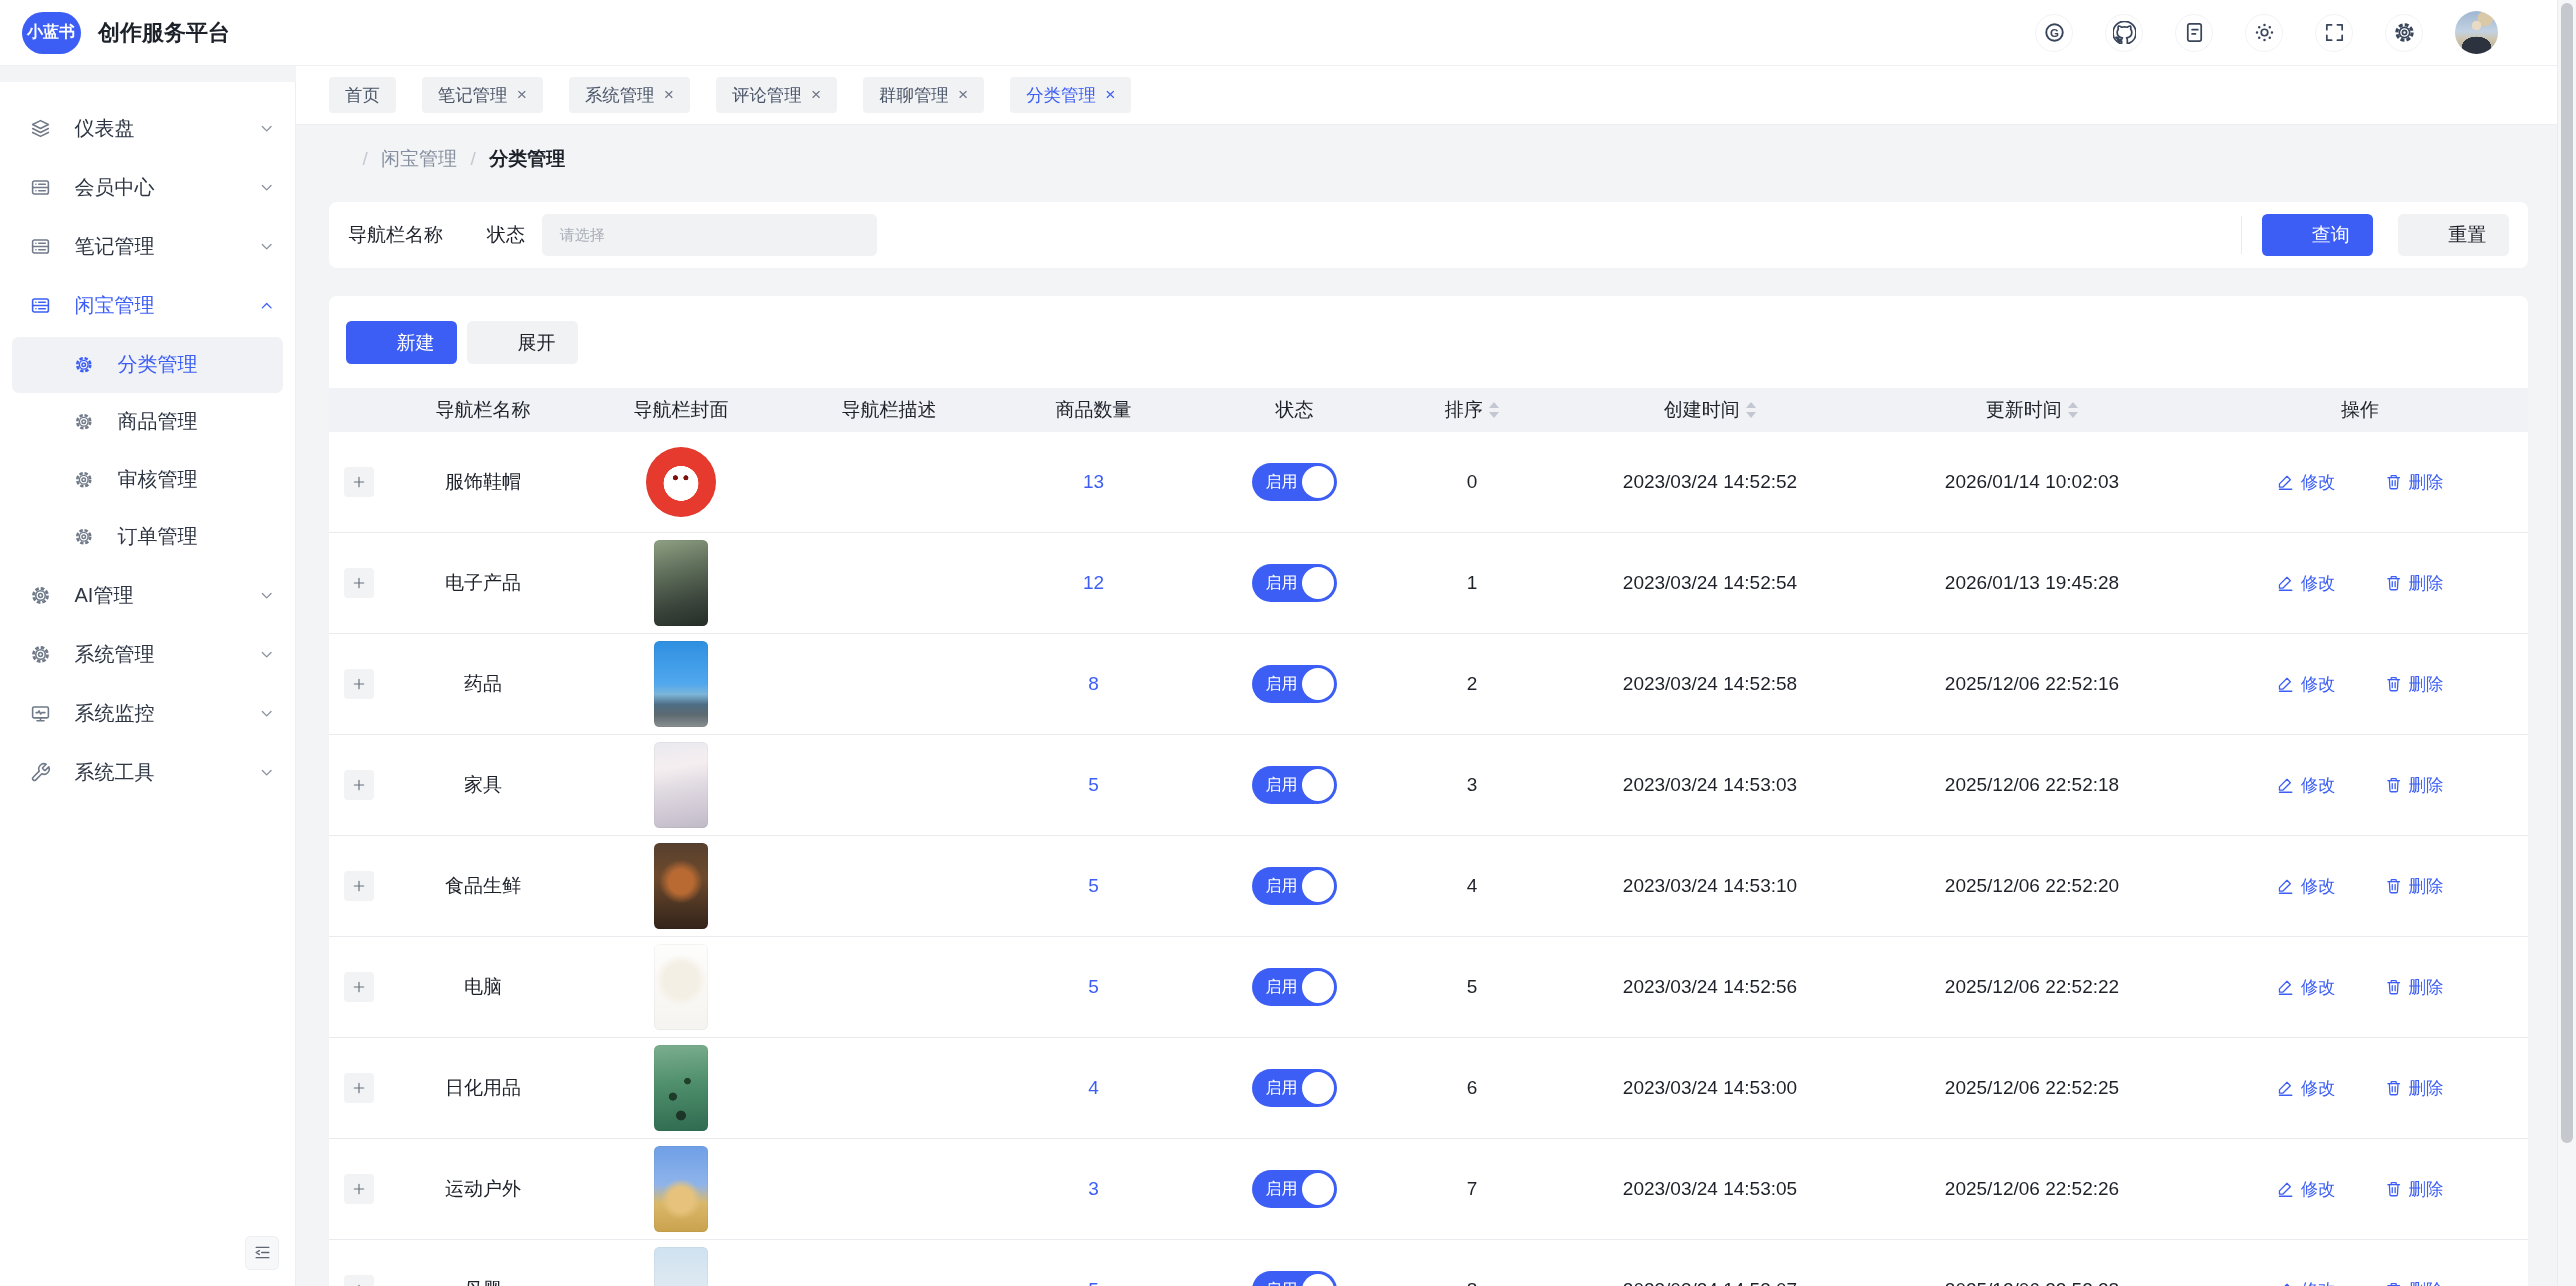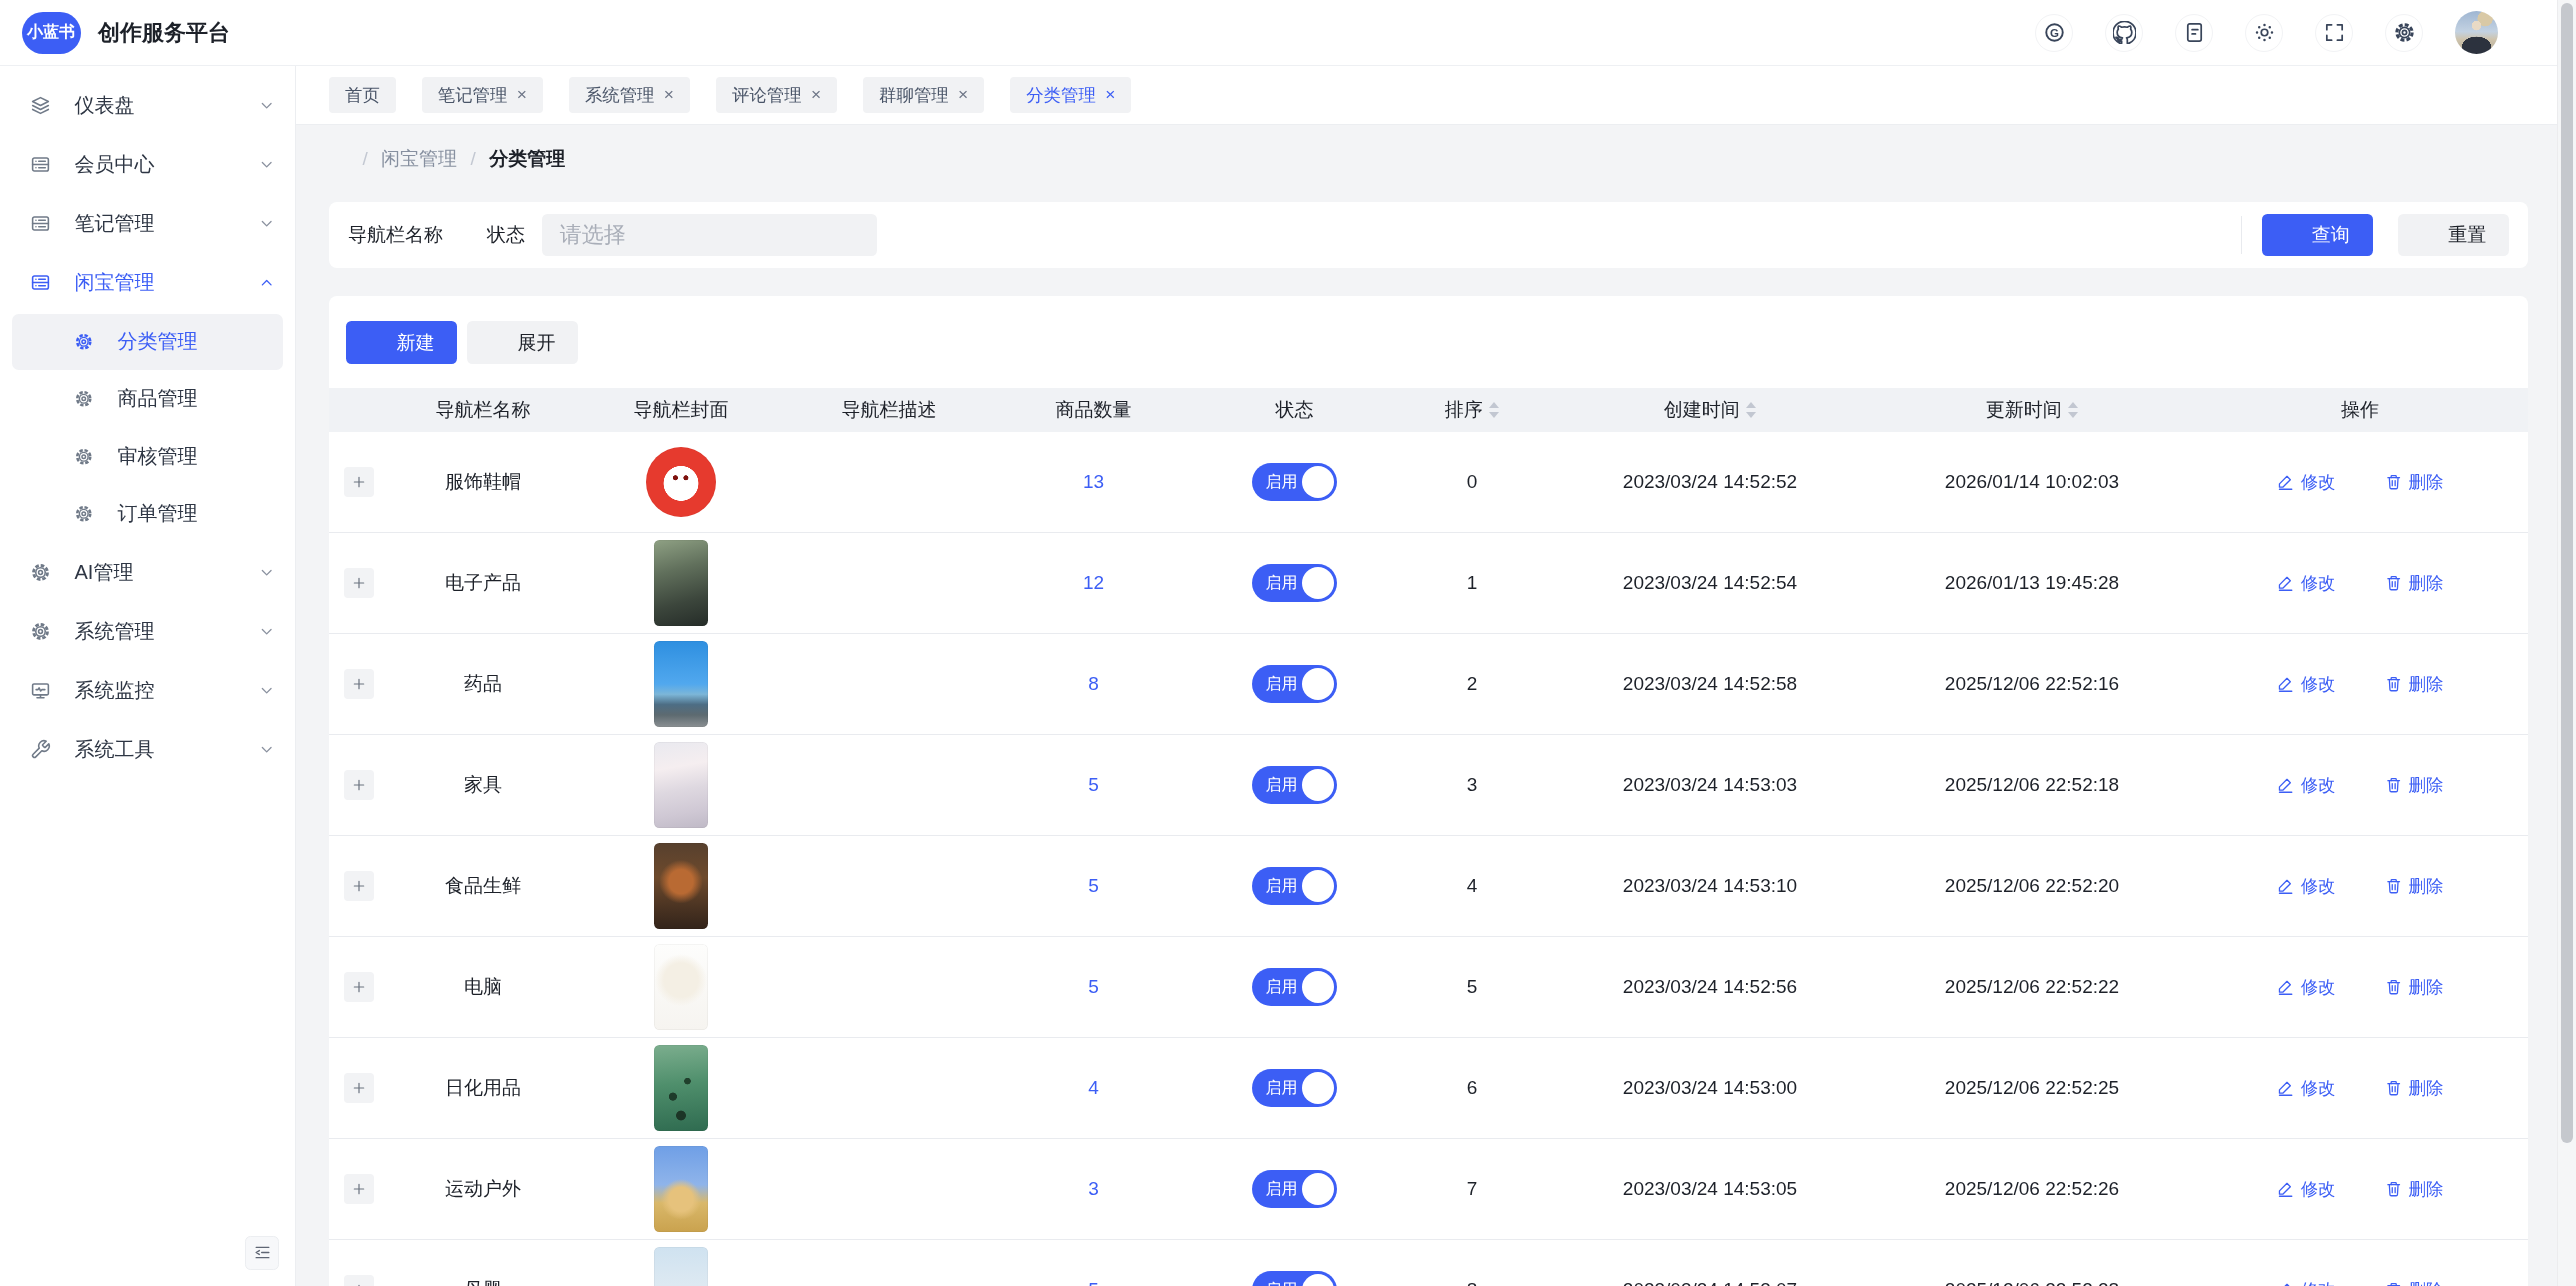--- a/index.html
+++ b/index.html
@@ -22,21 +22,21 @@
                  color:#39455a; border:0.7px solid #f2f3f5; background:#fff; }
   .tb-icon-btn .icon { width:23px; height:23px; }
   .avatar { width:43px; height:43px; border-radius:50%; overflow:hidden;
     background:
       radial-gradient(circle at 50% 34%, #e9dac5 0 13%, rgba(0,0,0,0) 14%),
       radial-gradient(ellipse 58% 42% at 50% 84%, #2c323e 0 58%, rgba(0,0,0,0) 59%),
       radial-gradient(circle at 70% 18%, #d9c9a6 0 16%, rgba(0,0,0,0) 17%),
       linear-gradient(180deg,#9fb6d2 0%,#c3d2e2 48%,#cfc4ad 66%,#b0a896 100%); }
 
   
-  .sidebar { position:absolute; left:0; top:59px; bottom:0; width:296px; background:#fff;
+  .sidebar { position:absolute; left:0; top:82px; bottom:0; width:296px; background:#fff;
              border-right:0.7px solid #eceef1; z-index:4; }
   .side-menu { padding-top:17.4px; }
   .side-item { height:59px; display:flex; align-items:center; padding:0 20px 0 29.5px; cursor:pointer; color:#2e3644; }
   .side-item .side-ico { width:21px; height:21px; color:#707a88; }
   .side-item .side-label { margin-left:24px; font-size:20px; }
   .side-item .side-chev { margin-left:auto; width:17.4px; height:17.4px; color:#8a919f; }
   .side-item.active { color:#3c5ef5; }
   .side-item.active .side-ico, .side-item.active .side-chev { color:#3c5ef5; }
   .side-sub { height:56px; margin:1.3px 12px; border-radius:6.7px; display:flex; align-items:center;
               padding-left:62px; cursor:pointer; color:#2e3644; }
@@ -65,21 +65,21 @@
   .crumb-current { color:#1d2129; font-weight:600; }
 
   .filter-card { position:absolute; left:33px; top:136px; width:2199px; height:66px; background:#fff;
                  border-radius:8px; display:flex; align-items:center; padding:0 19px; }
   .f-label { font-size:19px; color:#1d2129; white-space:nowrap; }
   .f-input { margin-left:17.4px; width:326px; height:42px; background:#f1f2f4; border:none; border-radius:5.4px;
              padding:0 17.4px; font-size:17.4px; color:#1d2129; font-family:inherit; outline:none; }
   .f-input::placeholder { color:#a9aeb8; }
   .f-select { margin-left:17.4px; width:335px; height:42px; background:#f1f2f4; border-radius:5.4px;
               display:flex; align-items:center; justify-content:space-between; padding:0 14.8px 0 17.4px; cursor:pointer; }
-  .f-select .ph { font-size:22px; color:#a9aeb8; }
+  .f-select .ph { font-size:15px; color:#a9aeb8; }
   .f-select .icon { width:17.4px; height:17.4px; color:#8a919f; }
   .gap66 { width:44px; }
   .f-spacer { flex:1; }
   .v-divider { width:0.7px; height:38px; background:#e8eaee; margin-right:20px; }
   .btn { height:42px; border-radius:5.4px; display:flex; align-items:center; justify-content:center;
          gap:9.4px; font-size:19px; cursor:pointer; border:none; font-family:inherit; }
   .btn .icon { width:18px; height:18px; }
   .btn-primary { background:#3c5ef5; color:#fff; width:111px; }
   .btn-plain { background:#f1f2f4; color:#1d2129; width:111px; }
   .ml38 { margin-left:25.5px; }

